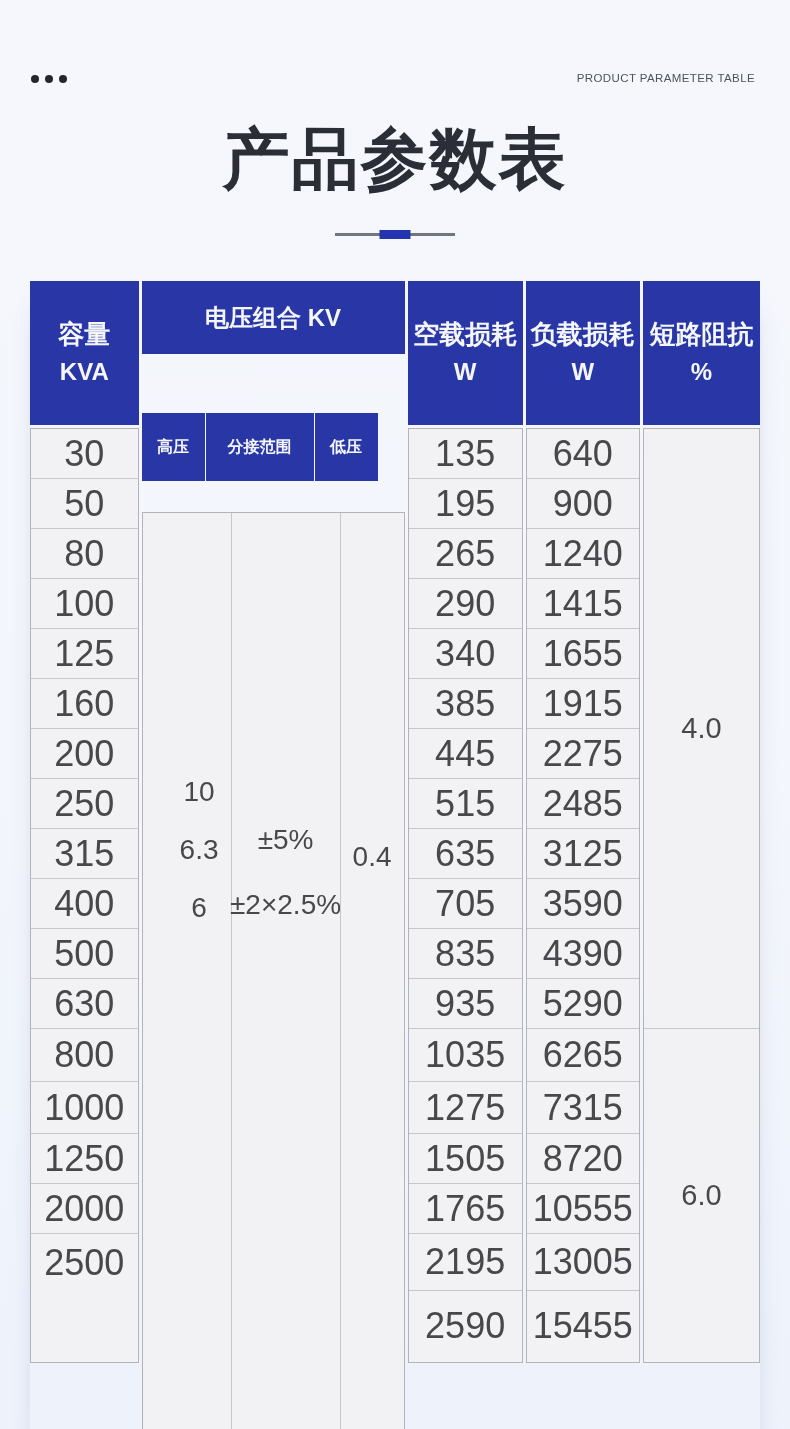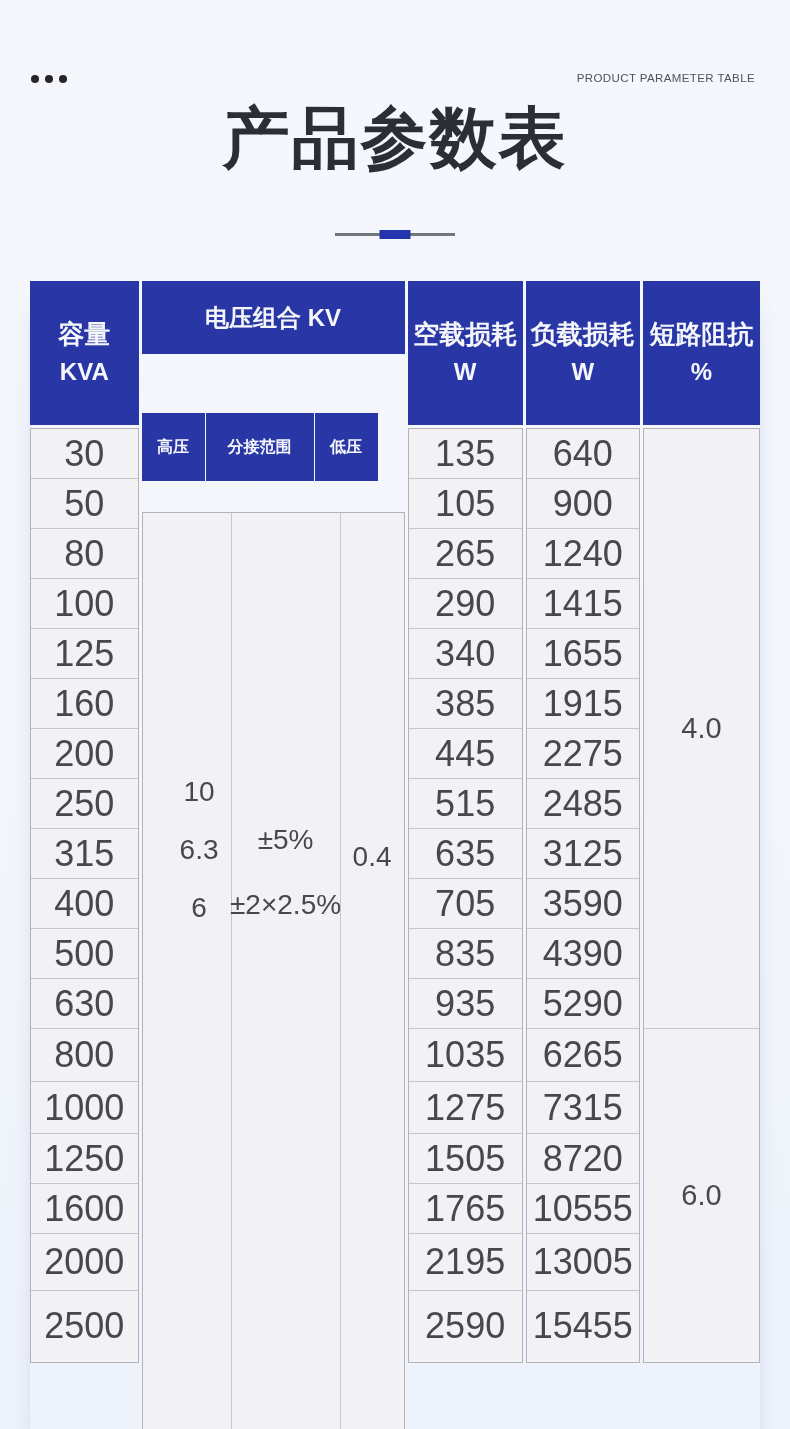--- a/index.html
+++ b/index.html
@@ -26,21 +26,21 @@
   }
   
   .top-dots{position:absolute;left:31px;top:75px;display:flex;gap:6px;}
   .dot{width:8px;height:8px;border-radius:50%;background:#25252a;}
   .eyebrow{
     position:absolute;right:35px;top:72px;
     font-size:11.5px;letter-spacing:.4px;color:var(--eyebrow-text);
   }
   
   .page-title{
-    position:absolute;top:95px;left:0;width:100%;
+    position:absolute;top:116px;left:0;width:100%;
     text-align:center;font-size:67px;line-height:86px;
     font-weight:900;letter-spacing:2px;color:var(--title-text);
   }
   .title-divider{
     position:absolute;top:230px;left:50%;transform:translateX(-50%);
     width:120px;height:9px;
   }
   .title-divider .line{position:absolute;top:3px;left:0;width:100%;height:3px;background:var(--divider-grey);}
   .title-divider .accent{position:absolute;top:0;left:50%;transform:translateX(-50%);width:31px;height:9px;background:var(--accent-blue);}
   
@@ -134,21 +134,20 @@
         <div class="cell">160</div>
         <div class="cell">200</div>
         <div class="cell">250</div>
         <div class="cell">315</div>
         <div class="cell">400</div>
         <div class="cell">500</div>
         <div class="cell">630</div>
         <div class="cell">800</div>
         <div class="cell">1000</div>
         <div class="cell">1250</div>
-        <div class="cell">1600</div>
         <div class="cell">2000</div>
         <div class="cell">2500</div>
       </div>
   </div>
 
   <div class="group g2">
     <div class="vh-top">电压组合 KV</div>
     <div class="vh-gap"></div>
     <div class="vh-sub">
       <div class="sub-cell">高压</div>
@@ -175,21 +174,21 @@
     </div>
   </div>
 
   <div class="group g3">
     <div class="group-header">
       <div>空载损耗</div>
       <div class="unit">W</div>
     </div>
     <div class="group-body rows" id="noload-col">
         <div class="cell">135</div>
-        <div class="cell">105</div>
+        <div class="cell">195</div>
         <div class="cell">265</div>
         <div class="cell">290</div>
         <div class="cell">340</div>
         <div class="cell">385</div>
         <div class="cell">445</div>
         <div class="cell">515</div>
         <div class="cell">635</div>
         <div class="cell">705</div>
         <div class="cell">835</div>
         <div class="cell">935</div>

